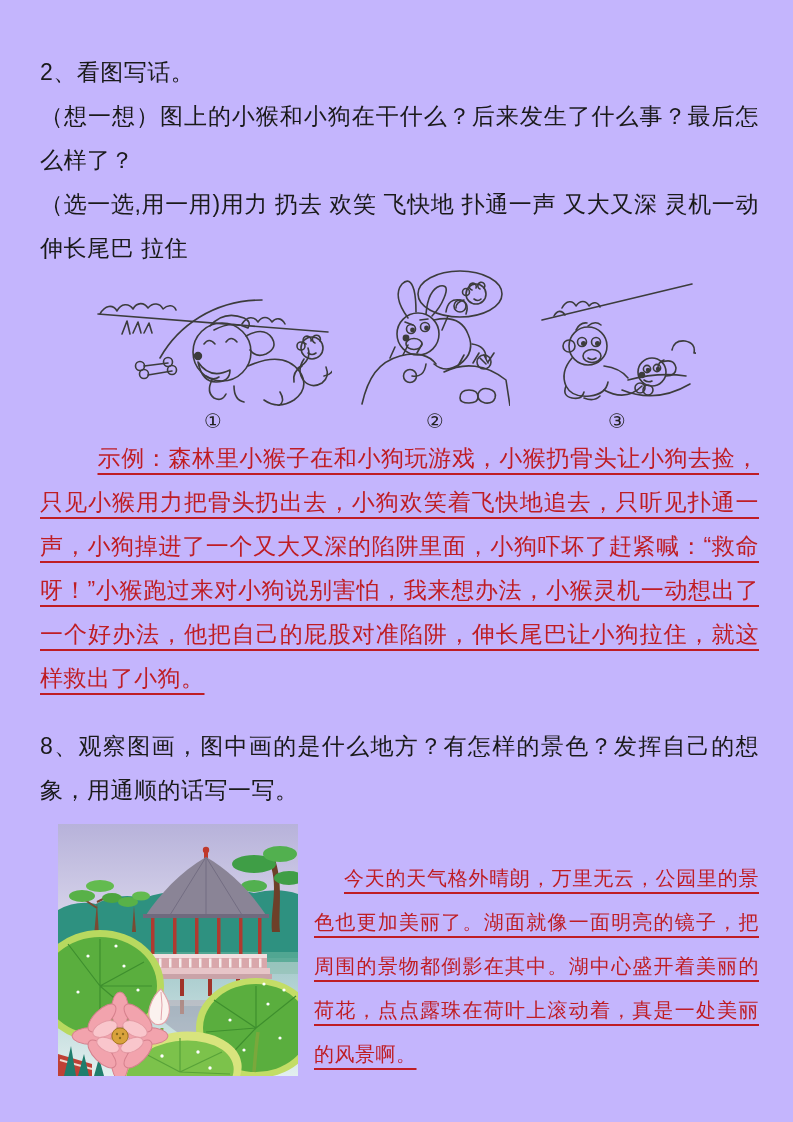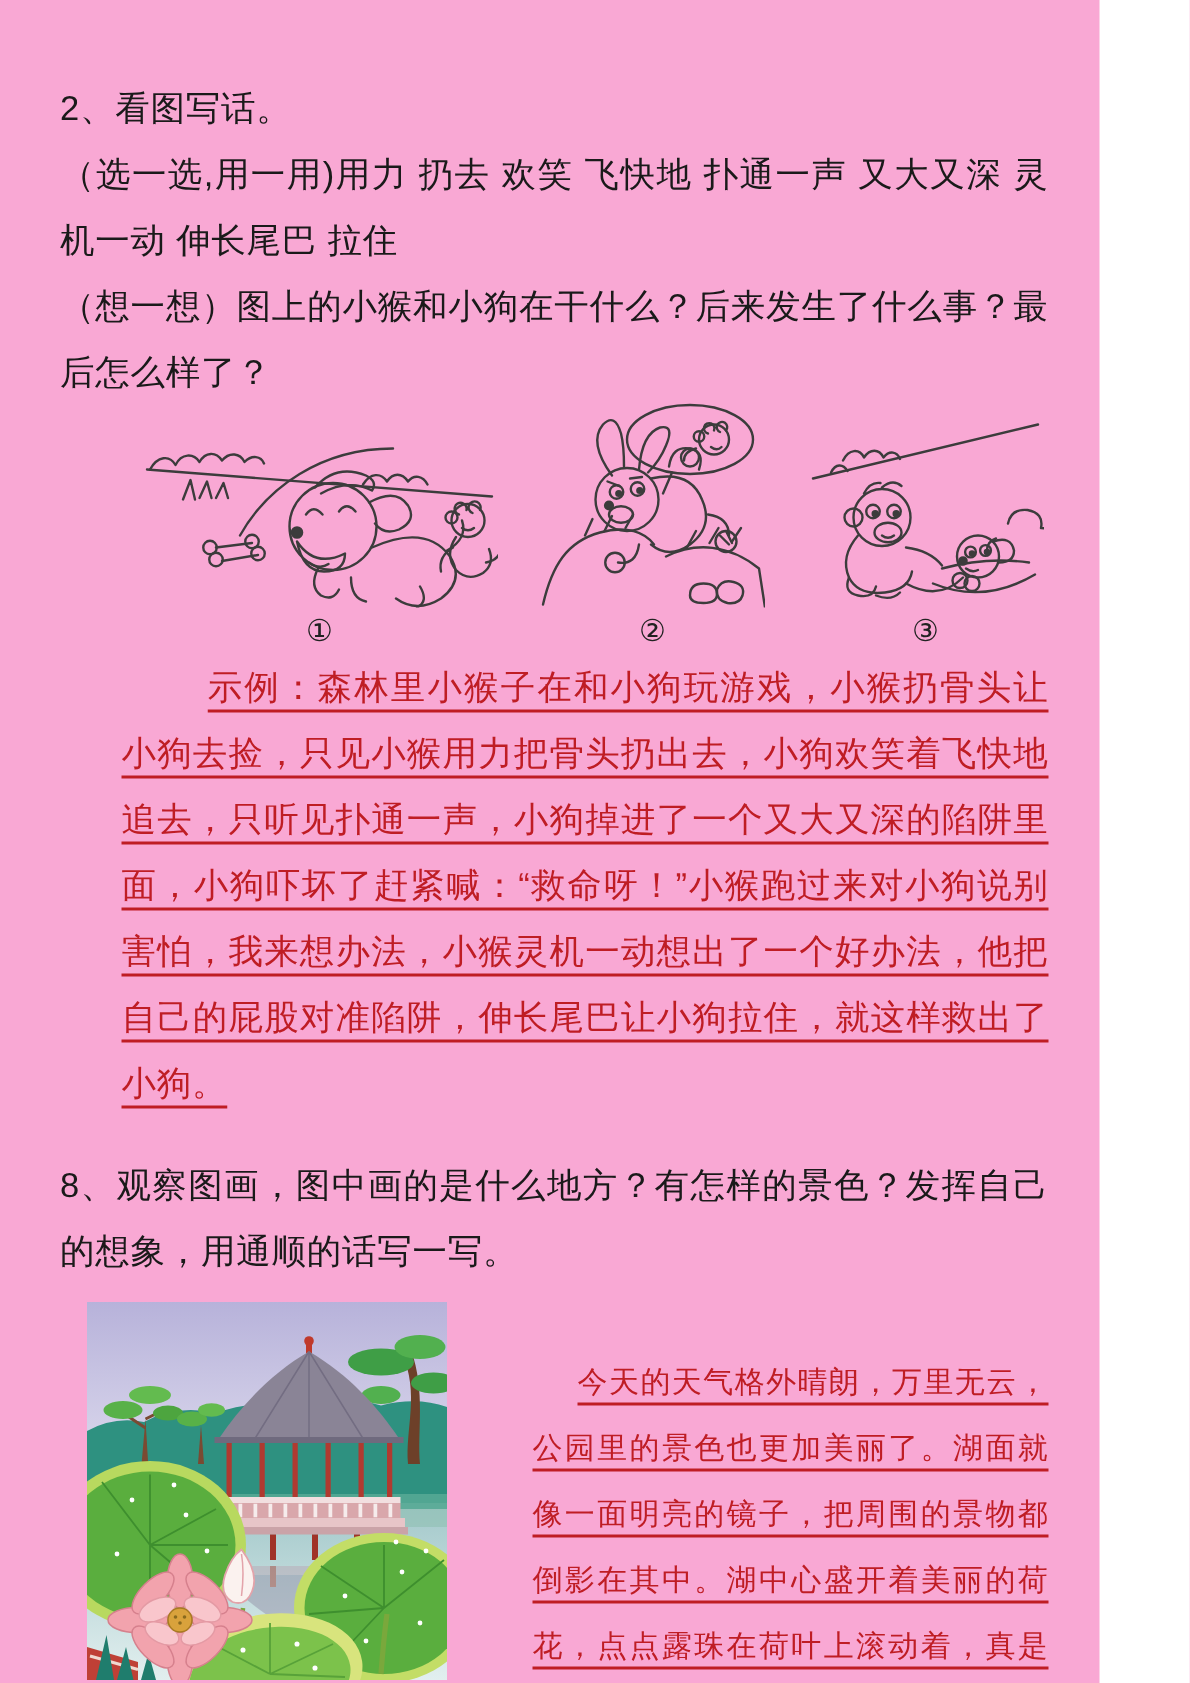--- a/index.html
+++ b/index.html
@@ -4,39 +4,38 @@
 <style>
   * { margin:0; padding:0; box-sizing:border-box; }
   html, body { background:#ffffff; }
   body {
     width:793px; height:1122px;
     font-family:"Liberation Sans","DejaVu Sans",sans-serif;
     color:#1a1a1a;
     overflow:hidden;
   }
   .page {
-    width:733px; height:1122px;
+    width:793px; height:1122px;
     padding:50px 34px 0 40px;
-    background:#f9a8d4;
+    background:#c4b5fd;
     position:relative;
     overflow:hidden;
   }
   p.line {
     font-size:23px;
     line-height:44px;
     letter-spacing:0.5px;
     text-align:justify;
     font-weight:500;
   }
   .red {
     color:#bf1d24;
     text-decoration:underline;
     text-decoration-thickness:1.5px;
     text-underline-offset:7px;
-    margin-left:41px;
   }
   .indent-sample { text-indent:2.5em; }
   .comic-row {
     display:flex;
     align-items:flex-end;
     gap:28px;
     margin:4px 0 4px 54px;
     height:158px;
   }
   .comic-row figure { text-align:center; }
@@ -60,22 +59,22 @@
     padding:32px 0 0 16px;
   }
   .q3-answer p { font-size:20px;text-decoration:underline; }
 </style>
 </head>
 <body>
 
 <div class="page">
 
   <p class="line">2、看图写话。</p>
+  <p class="line">（想一想）图上的小猴和小狗在干什么？后来发生了什么事？最后怎么样了？</p>
   <p class="line">（选一选,用一用)用力 扔去 欢笑 飞快地 扑通一声 又大又深 灵机一动 伸长尾巴 拉住</p>
-  <p class="line">（想一想）图上的小猴和小狗在干什么？后来发生了什么事？最后怎么样了？</p>
 
   <div class="comic-row">
 
     <figure>
       <svg width="238" height="132" viewBox="0 0 238 132" class="line-art">
         <path d="M4,40 L234,58"></path>
         <path d="M6,40 c5,-9 13,-10 17,-3 c4,-8 12,-8 16,-2 c4,-7 11,-7 15,-1 c5,-6 12,-5 15,1 c5,-5 11,-4 13,1"></path>
         <path d="M148,50 c5,-8 12,-8 16,-2 c4,-6 10,-6 14,0 c4,-5 10,-4 13,2"></path>
         <path d="M28,60 l5,-13 l3,13 m3,-1 l5,-11 l3,11 m3,0 l5,-10 l3,10"></path>
         <path d="M168,26 C120,26 84,52 66,84"></path>

